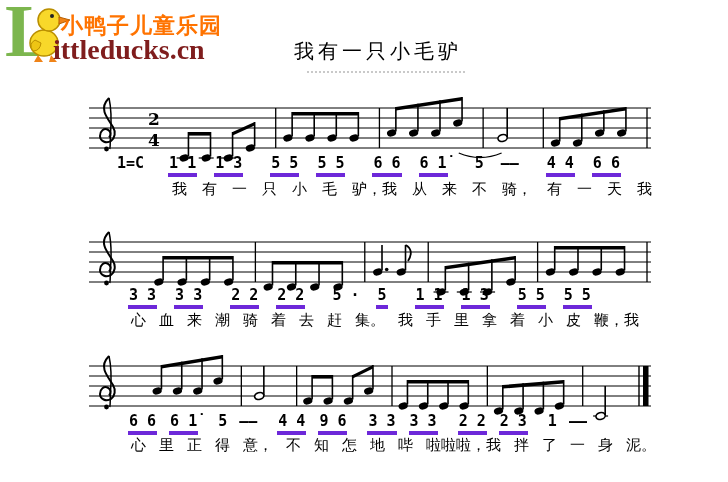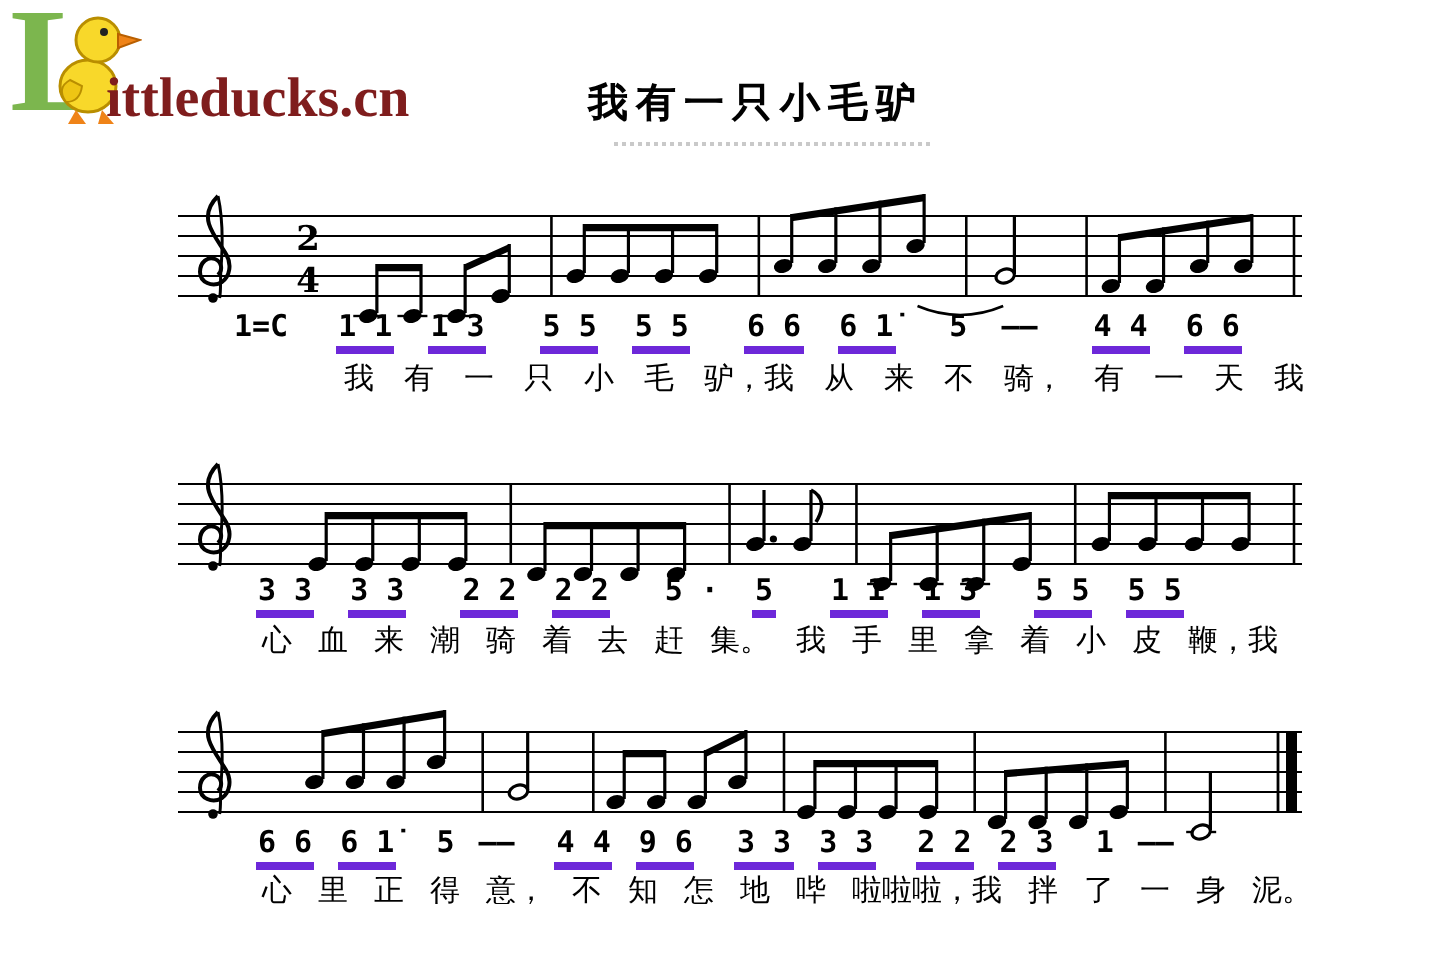--- a/index.html
+++ b/index.html
@@ -8,21 +8,21 @@
   
   .logo{position:absolute;left:2px;top:2px;width:252px;height:78px;cursor:pointer;}
   .logo-letter{position:absolute;left:3px;top:-10px;font-family:"Liberation Serif",serif;
                font-weight:700;font-size:74px;line-height:78px;color:#7cb64e;}
   .duck{position:absolute;left:23px;top:4px;}
   .logo-cn{position:absolute;left:59px;top:9px;font-weight:700;font-size:22px;
            letter-spacing:1px;color:#ff7300;white-space:nowrap;}
   .logo-domain{position:absolute;left:51px;top:32px;font-family:"Liberation Serif",serif;
                font-weight:700;font-size:28px;color:#7f1d1d;white-space:nowrap;}
   
-  .title{position:absolute;left:294px;top:38px;font-size:20px;font-weight:700;
+  .title{position:absolute;left:294px;top:38px;font-size:20px;font-weight:400;
          letter-spacing:4px;white-space:nowrap;}
   .title-dots{position:absolute;left:307px;top:71px;width:158px;height:0;
               border-top:2px dotted #c9c9c9;}
   
   svg.staff{position:absolute;left:88px;width:565px;height:70px;}
   .ts{font-family:"DejaVu Serif",serif;font-size:17px;font-weight:700;text-anchor:middle;}
   .wm{position:absolute;left:214px;top:370px;font-family:"DejaVu Serif",serif;
       font-weight:700;font-size:16px;letter-spacing:.5px;color:#161616;}
   
   .numline{position:absolute;display:flex;align-items:flex-start;white-space:nowrap;
@@ -47,20 +47,21 @@
     <div class="logo-letter">L</div>
     <svg class="duck" width="46" height="58" viewBox="0 0 46 58">
       <ellipse cx="19" cy="37" rx="14" ry="13" fill="#f8d82a" stroke="#b98e00" stroke-width="1.5"></ellipse>
       <circle cx="24" cy="14" r="11" fill="#f8d82a" stroke="#b98e00" stroke-width="1.5"></circle>
       <path d="M34 11 L45 14 L34 18 Z" fill="#ef8318" stroke="#b95f00" stroke-width="1"></path>
       <circle cx="27" cy="10" r="2" fill="#222"></circle>
       <path d="M10 34 Q3 38 8 45 Q15 45 16 37 Z" fill="#eec514" stroke="#b98e00" stroke-width="1"></path>
       <path d="M13 49 l-4 7 l9 0 z" fill="#ef8318"></path>
       <path d="M26 49 l-2 7 l8 0 z" fill="#ef8318"></path>
     </svg>
+    <div class="logo-cn">小鸭子儿童乐园</div>
     <div class="logo-domain">ittleducks.cn</div>
   </div>
 
   <div class="title">我有一只小毛驴</div>
   <div class="title-dots"></div>
 
   <svg class="staff" style="top:94px" viewBox="0 0 565 70">
       <line x1="1" y1="14" x2="563" y2="14" stroke="#000" stroke-width="1"></line>
       <line x1="1" y1="24" x2="563" y2="24" stroke="#000" stroke-width="1"></line>
       <line x1="1" y1="34" x2="563" y2="34" stroke="#000" stroke-width="1"></line>

